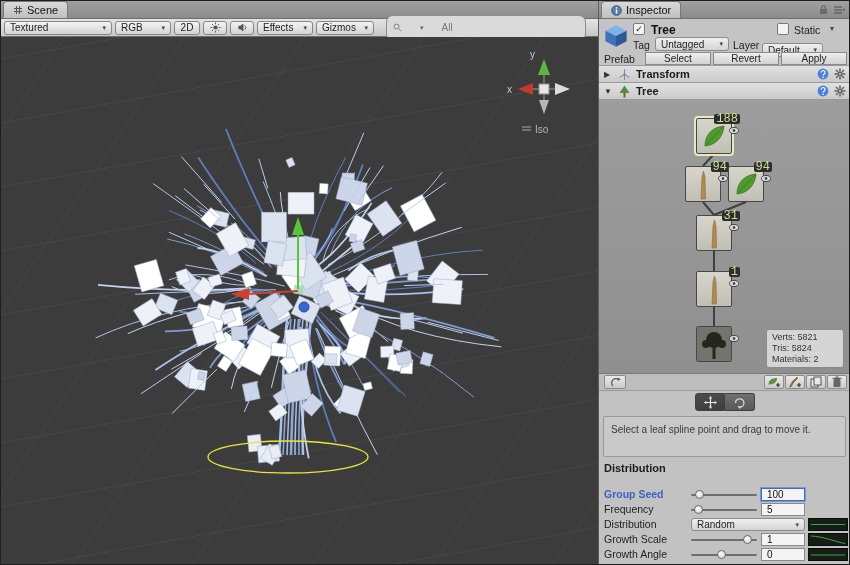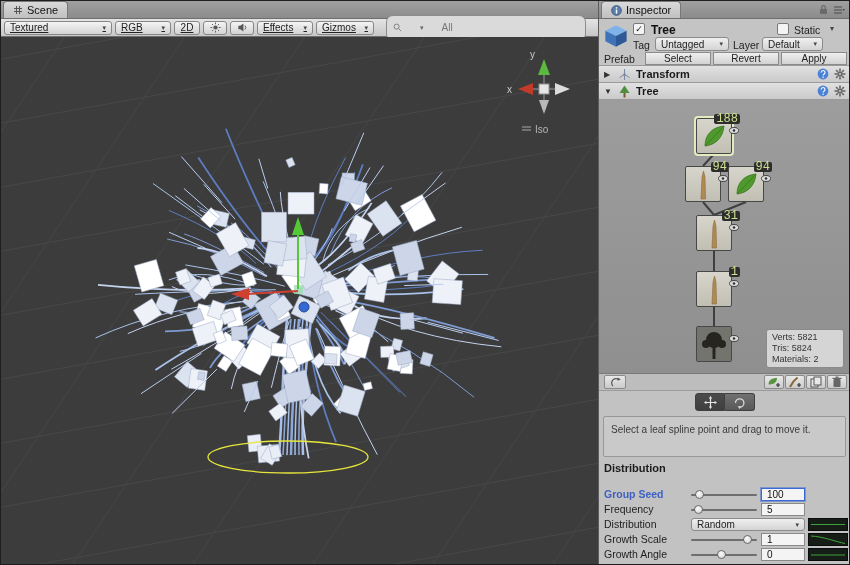--- a/index.html
+++ b/index.html
@@ -5,21 +5,21 @@
   *{margin:0;padding:0;box-sizing:border-box;}
   body{background:#222;font-family:"Liberation Sans",sans-serif;}
   .window{position:relative;width:850px;height:565px;background:#3c3c3c;overflow:hidden;font-size:11px;color:#222;border:1px solid #1e1e1e;}
   
   .tabstrip{position:absolute;left:0;top:0;right:0;height:18px;background:linear-gradient(#a0a0a0,#8b8b8b);border-bottom:1px solid #6f6f6f;display:flex;align-items:flex-end;}
   .tab{height:17px;margin-left:2px;padding:0 9px;display:flex;align-items:center;gap:4px;background:linear-gradient(#d9d9d9,#c0c0c0);border:1px solid #787878;border-bottom:none;border-radius:4px 4px 0 0;font-size:11px;color:#111;cursor:default;}
   .strip-right{margin-left:auto;display:flex;align-items:center;gap:5px;padding:0 6px 3px 0;}
   
   .scene-panel{position:absolute;left:0;top:0;width:597px;height:565px;}
   .scene-toolbar{position:absolute;left:0;top:18px;width:597px;height:18px;background:linear-gradient(#e4e4e4,#c7c7c7);border-bottom:1px solid #6f6f6f;display:flex;align-items:center;padding:0 3px;gap:3px;}
-  .tb{height:14px;display:inline-flex;align-items:center;justify-content:center;gap:3px;background:linear-gradient(#f4f4f4,#d3d3d3);border:1px solid #878787;border-radius:3px;font-size:10px;color:#222;padding:0 5px;font-family:inherit;cursor:default;white-space:nowrap;text-decoration:underline;}
+  .tb{height:14px;display:inline-flex;align-items:center;justify-content:center;gap:3px;background:linear-gradient(#f4f4f4,#d3d3d3);border:1px solid #878787;border-radius:3px;font-size:10px;color:#222;padding:0 5px;font-family:inherit;cursor:default;white-space:nowrap;}
   .tb .arrow{font-size:7px;color:#444;}
   .searchbox{margin-left:9px;width:200px;height:13px;background:#dadada;border:1px solid #8c8c8c;border-radius:7px;display:flex;align-items:center;padding:12px 6px;gap:18px;color:#777;font-size:10px;}
   .searchbox .arrow{font-size:7px;color:#666;}
   .scene-view{position:absolute;left:0;top:36px;width:597px;height:529px;background:#3c3c3c;overflow:hidden;}
   
   .inspector-panel{position:absolute;left:597px;top:0;width:253px;height:565px;background:#c2c2c2;border-left:1px solid #5c5c5c;}
   .insp-header{position:absolute;top:18px;left:0;right:0;height:47px;background:#c4c4c4;border-bottom:1px solid #9a9a9a;}
   .checkbox{position:absolute;width:12px;height:12px;background:#f3f3f3;border:1px solid #7a7a7a;border-radius:2px;display:flex;align-items:center;justify-content:center;font-size:9px;color:#222;line-height:1;}
   .go-name{position:absolute;left:52px;top:4px;font-weight:bold;font-size:12px;color:#111;}
   .lbl{position:absolute;font-size:10.5px;color:#222;}
@@ -414,21 +414,21 @@
       <span class="checkbox" style="left:178px;top:4px"></span>
       <span class="lbl" style="left:195px;top:5px">Static</span>
       <span class="lbl" style="left:231px;top:5px;font-size:8px;color:#444">▾</span>
 
       <span class="lbl" style="left:34px;top:20px">Tag</span>
       <button class="ddbtn" style="left:56px;top:18px;width:74px">
         <span>Untagged</span>
           <span class="arrow">▾</span>
       </button>
       <span class="lbl" style="left:134px;top:20px">Layer</span>
-      <button class="ddbtn" style="left:163px;top:18px;width:61px">
+      <button class="ddbtn" style="left:163px;top:24px;width:61px">
         <span>Default</span>
           <span class="arrow">▾</span>
       </button>
 
       <span class="lbl" style="left:5px;top:34px">Prefab</span>
       <button class="pbtn" style="left:46px;top:33px">Select</button>
       <button class="pbtn" style="left:114px;top:33px">Revert</button>
       <button class="pbtn" style="left:182px;top:33px">Apply</button>
     </div>
 

